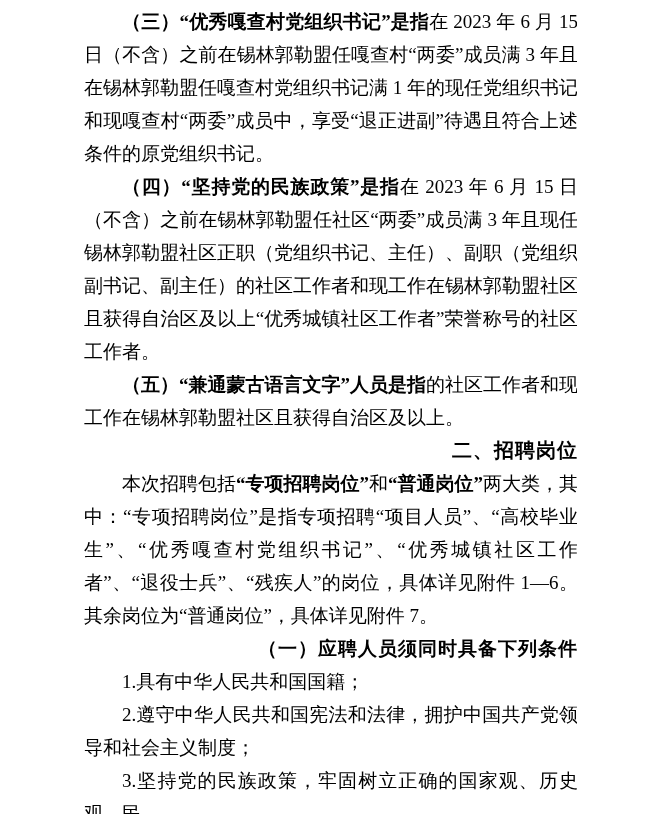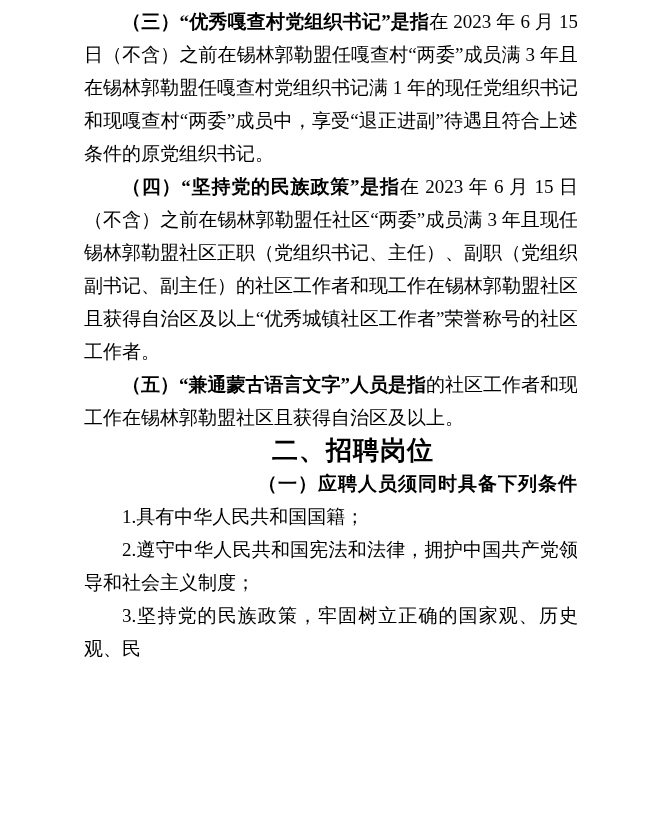--- a/index.html
+++ b/index.html
@@ -27,22 +27,22 @@
     font-size: 19px;
     line-height: 33px;
     color: #000000;
     text-align: justify;
     text-indent: 2em;
     word-break: break-all;
   }
   .para.heading1 {
     font-family: "Liberation Sans", "DejaVu Sans", sans-serif;
     font-weight: 700;
-    font-size: 26px;
-    text-align: center;
+    font-size: 20px;
+    text-align: right;
     text-indent: 1.7em;
     letter-spacing: 1px;
   }
   .para.heading2 {
     font-weight: 700;
     font-size: 19px;
     text-align: right;
     letter-spacing: 1px;
   }
   .bold {
@@ -51,18 +51,19 @@
 </style>
 </head>
 <body>
 
 <div class="page">
   <div class="content" style="color: rgb(0, 0, 0);">
       <p class="para body"><span class="bold">（三）“优秀嘎查村党组织书记”是指</span><span>在 2023 年 6 月 15 日（不含）之前在锡林郭勒盟任嘎查村“两委”成员满 3 年且在锡林郭勒盟任嘎查村党组织书记满 1 年的现任党组织书记和现嘎查村“两委”成员中，享受“退正进副”待遇且符合上述条件的原党组织书记。</span></p>
       <p class="para body"><span class="bold">（四）“坚持党的民族政策”是指</span><span>在 2023 年 6 月 15 日（不含）之前在锡林郭勒盟任社区“两委”成员满 3 年且现任锡林郭勒盟社区正职（党组织书记、主任）、副职（党组织副书记、副主任）的社区工作者和现工作在锡林郭勒盟社区且获得自治区及以上“优秀城镇社区工作者”荣誉称号的社区工作者。</span></p>
       <p class="para body"><span class="bold">（五）“兼通蒙古语言文字”人员是指</span><span>的社区工作者和现工作在锡林郭勒盟社区且获得自治区及以上。</span></p>
       <p class="para heading1"><span class="bold">二、招聘岗位</span></p>
+      <p class="para body"><span>本次招聘包括</span><span class="bold">“专项招聘岗位”</span><span>和</span><span class="bold">“普通岗位”</span><span>两大类，其中：“专项招聘岗位”是指专项招聘“项目人员”、“高校毕业生”、“优秀嘎查村党组织书记”、“优秀城镇社区工作者”、“退役士兵”、“残疾人”的岗位，具体详见附件 1—6。其余岗位为“普通岗位”，具体详见附件 7。</span></p>
       <p class="para heading2"><span class="bold">（一）应聘人员须同时具备下列条件</span></p>
       <p class="para body"><span>1.具有中华人民共和国国籍；</span></p>
       <p class="para body"><span>2.遵守中华人民共和国宪法和法律，拥护中国共产党领导和社会主义制度；</span></p>
       <p class="para body"><span>3.坚持党的民族政策，牢固树立正确的国家观、历史观、民</span></p>
     </div>
 </div>
 
 </body></html>

